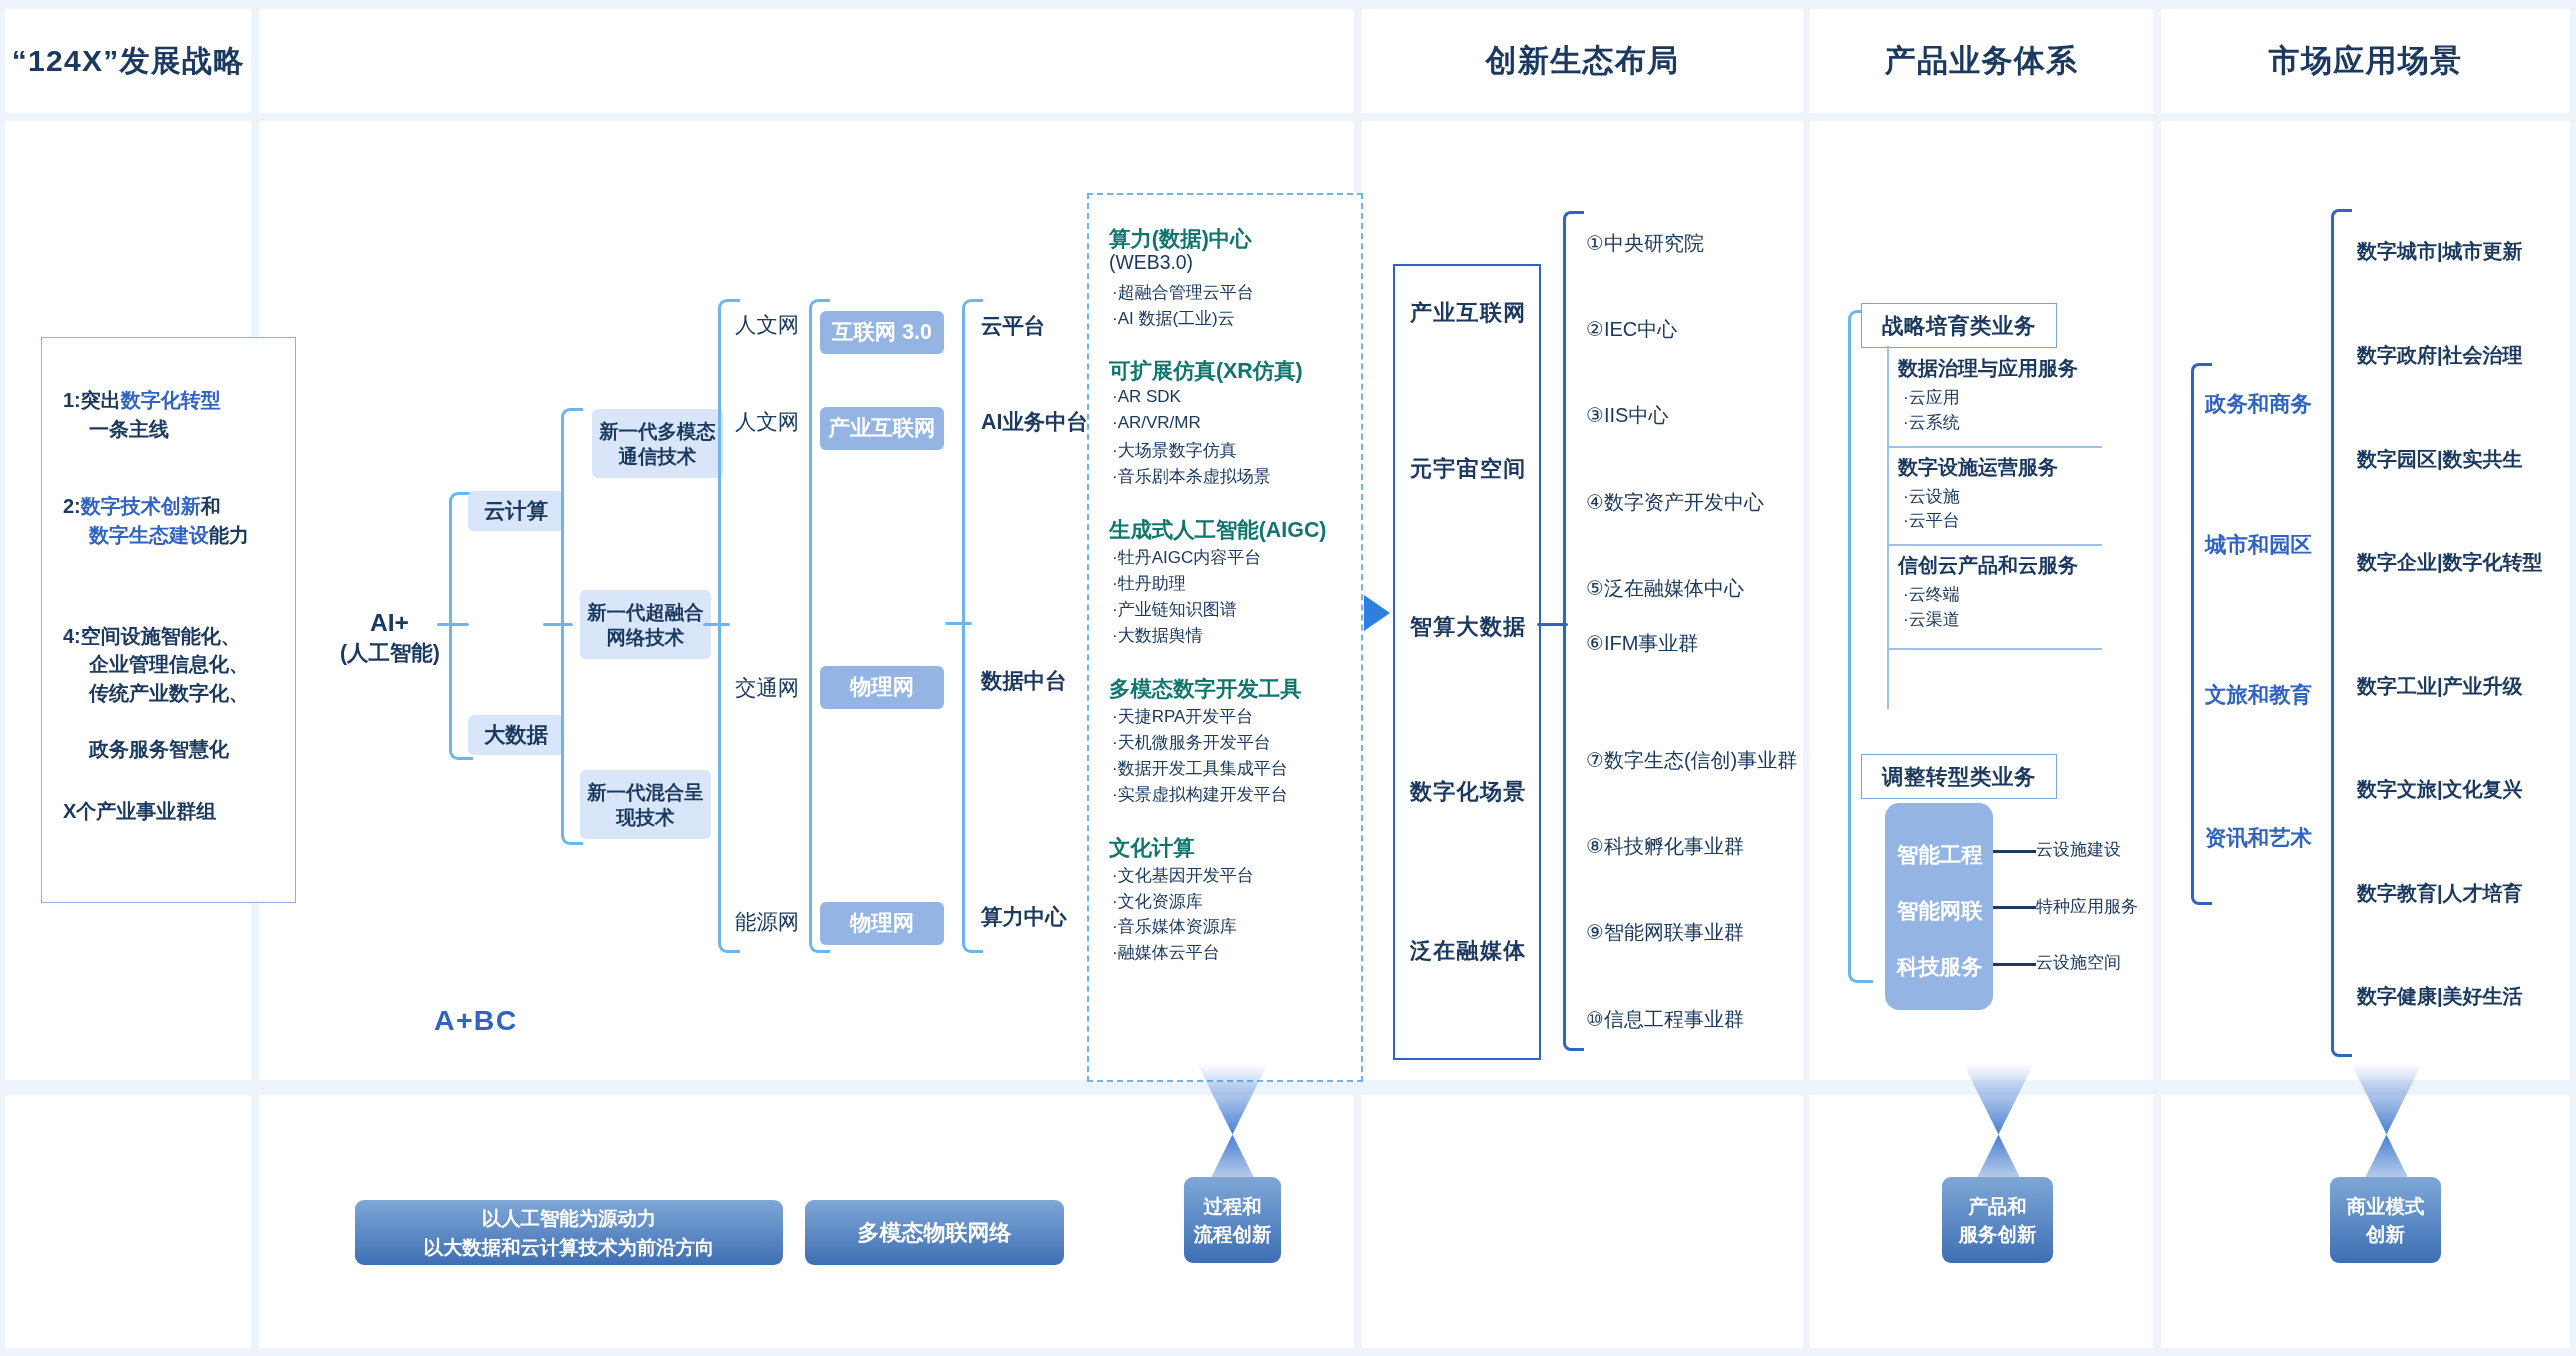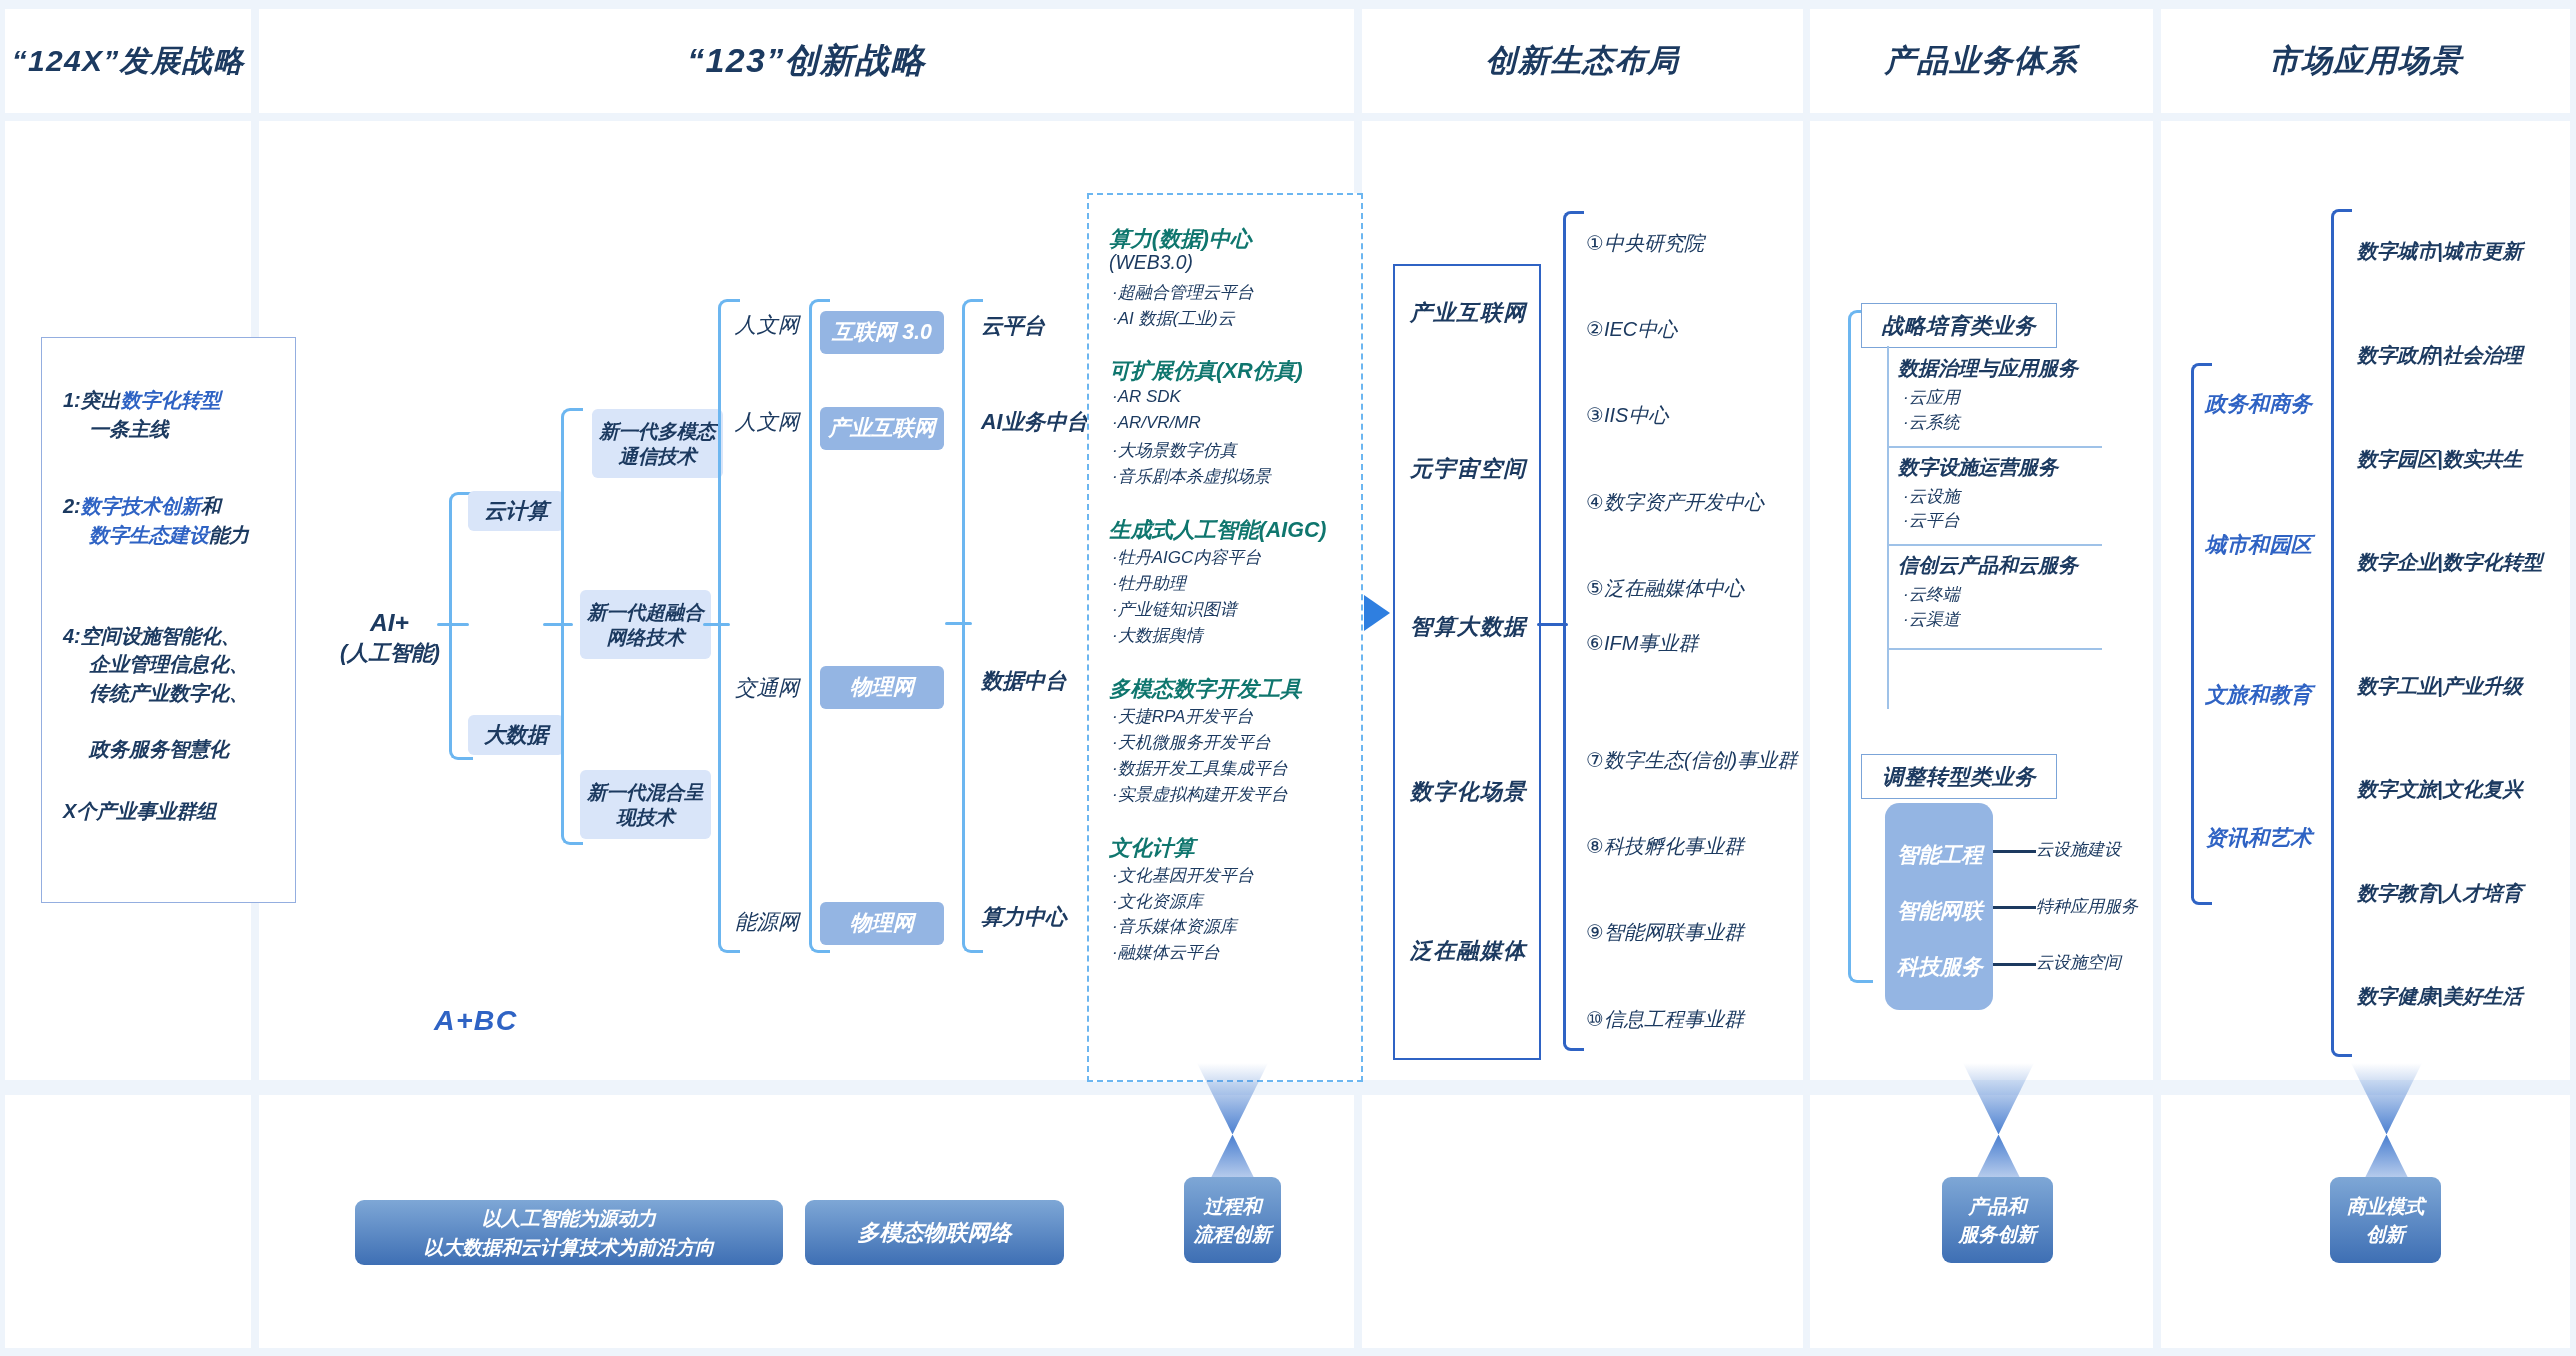--- a/index.html
+++ b/index.html
@@ -3,21 +3,21 @@
 <meta charset="utf-8">
 <style>
   html,body{margin:0;padding:0;}
   body{
     width:2576px;height:1357px;
     background:#eef4fb;
     font-family:"Liberation Sans","DejaVu Sans",sans-serif;
     color:#1d3d66;
     overflow:hidden;
   }
-  .stage{position:relative;width:2576px;height:1355px;font-style:italic;}
+  .stage{position:relative;width:2576px;height:1355px;}
 
   
   .panel{position:absolute;background:#fff;}
 
   
   .col-title{
     position:absolute;display:flex;align-items:center;justify-content:center;
     font-weight:bold;color:#1c3a60;letter-spacing:1.3px;
     font-size:34px;white-space:nowrap;
   }
@@ -139,21 +139,20 @@
 
   <div class="panel" style="left:1810px;top:9px;width:343px;height:104px;"></div>
   <div class="panel" style="left:1810px;top:121px;width:343px;height:959px;"></div>
   <div class="panel" style="left:1810px;top:1095px;width:343px;height:253px;"></div>
 
   <div class="panel" style="left:2161px;top:9px;width:409px;height:104px;"></div>
   <div class="panel" style="left:2161px;top:121px;width:409px;height:959px;"></div>
   <div class="panel" style="left:2161px;top:1095px;width:409px;height:253px;"></div>
 
   <div class="col-title" style="left:5.2px;top:9px;width:246px;height:104px;font-size:30px;">“124X”发展战略</div>
-  <div class="col-title" style="left:259px;top:9px;width:1095px;height:104px;">“123”创新战略</div>
   <div class="col-title" style="left:1362px;top:9px;width:441px;height:104px;font-size:31px;">创新生态布局</div>
   <div class="col-title" style="left:1810px;top:9px;width:343px;height:104px;font-size:31px;">产品业务体系</div>
   <div class="col-title" style="left:2161px;top:9px;width:409px;height:104px;font-size:31px;">市场应用场景</div>
 
   <div class="strategy-box" style="left:41px;top:337px;width:253px;height:564px;"></div>
   <div class="strategy-line navy" style="left:63px;top:386px;">
     <span>1:</span><span>突出</span><span class="blue">数字化转型</span>
   </div>
   <div class="strategy-line navy" style="left:89px;top:415px;">一条主线</div>
 

